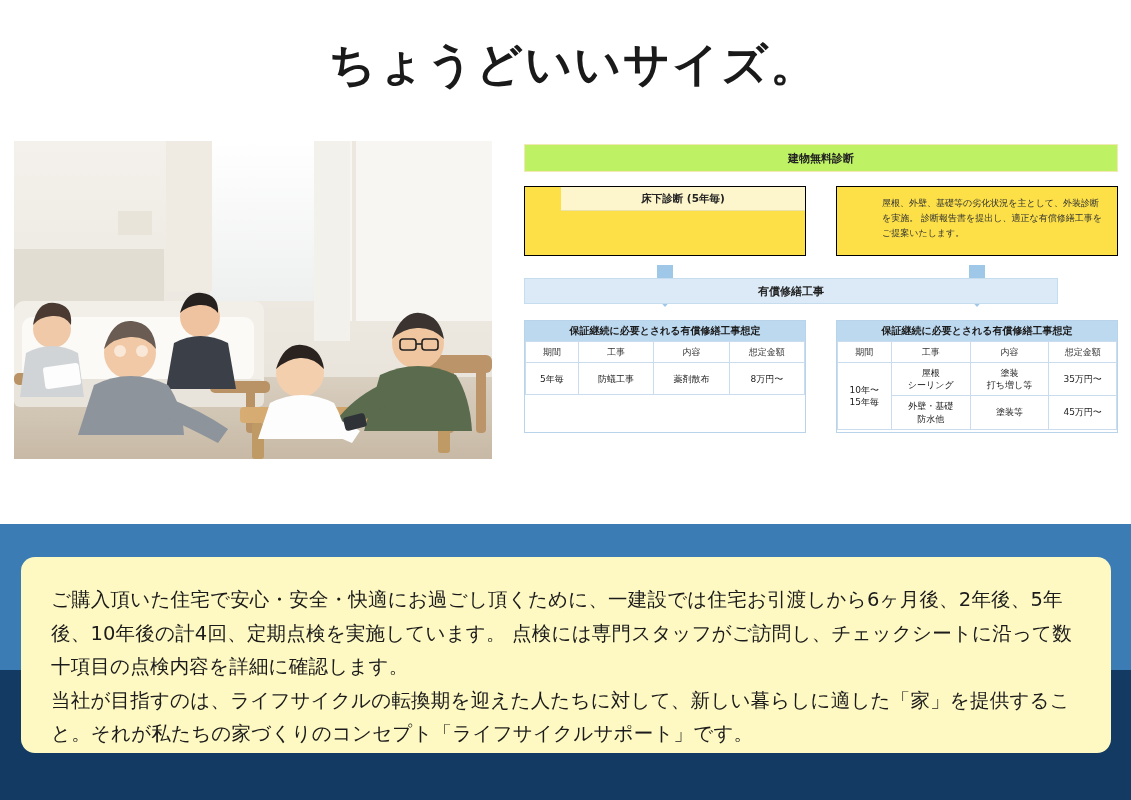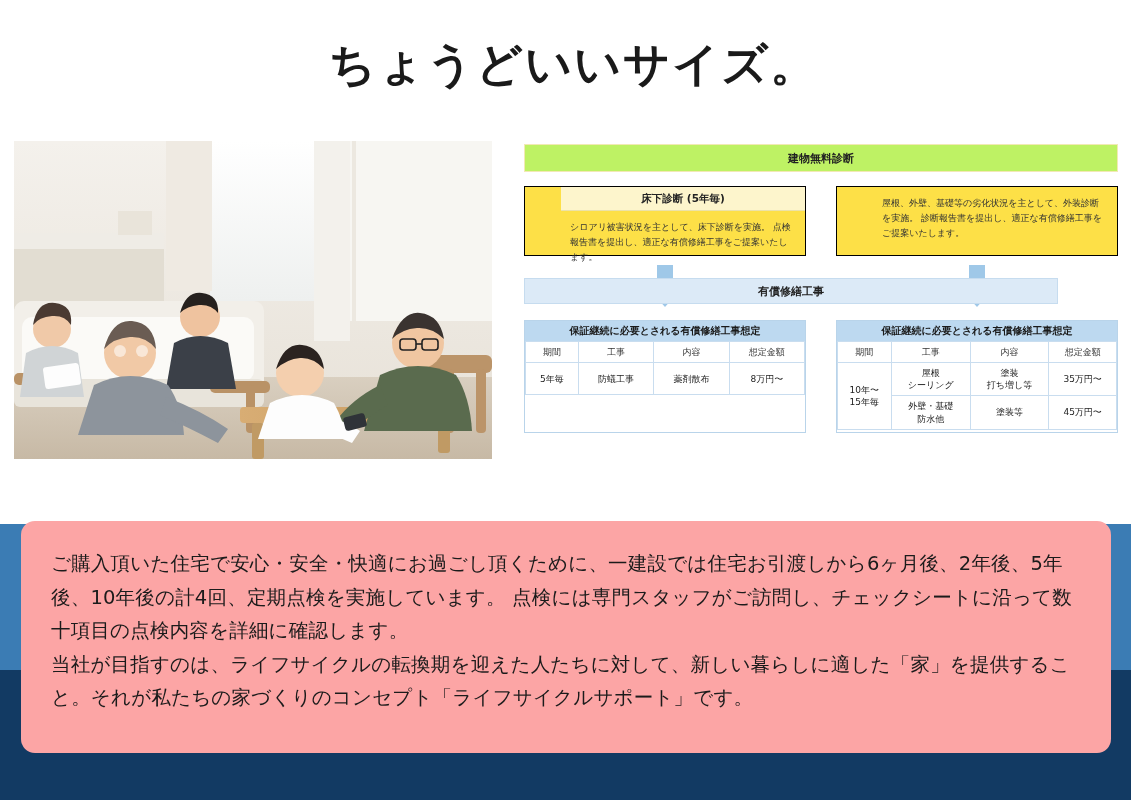--- a/index.html
+++ b/index.html
@@ -147,22 +147,22 @@
     left: 0; bottom: 0;
     width: 1131px;
     height: 130px;
     background: #123a63;
   }
   .note-card {
     position: absolute;
     left: 21px;
     bottom: 47px;
     width: 1090px;
-    height: 232px;
-    background: #fca5a5;
+    height: 196px;
+    background: #fef9c3;
     border-radius: 14px;
     padding: 26px 30px 20px 30px;
   }
   .note-text {
     font-size: 19.5px;
     line-height: 1.72;
     color: #1b1b1b;
     font-family: "DejaVu Sans", sans-serif;
     letter-spacing: 0.2px;
     white-space: pre-wrap;
@@ -256,22 +256,20 @@
     <rect x="330" y="274" width="22" height="14" rx="3" fill="#2f3338" transform="rotate(-14 341 281)"></rect>
   </svg>
 </div>
 
 <div class="diagram">
 
   <div class="band-top">建物無料診断</div>
 
   <div class="diag-box" id="box-floor">
     <div class="hd">床下診断 (5年毎)</div>
-    <div class="bd">シロアリ被害状況を主として、床下診断を実施。
-点検報告書を提出し、適正な有償修繕工事をご提案いたします。</div>
   </div>
 
   <div class="diag-box" id="box-ext">
     <div class="bd">屋根、外壁、基礎等の劣化状況を主として、外装診断を実施。
 診断報告書を提出し、適正な有償修繕工事をご提案いたします。</div>
   </div>
 
   <div class="arrow-wrap" id="arrow-left">
     <svg class="arrow" viewBox="0 0 40 42" xmlns="http://www.w3.org/2000/svg">
         <polygon points="12,0 28,0 28,22 38,22 20,42 2,22 12,22" fill="#9fc8e8"></polygon>

